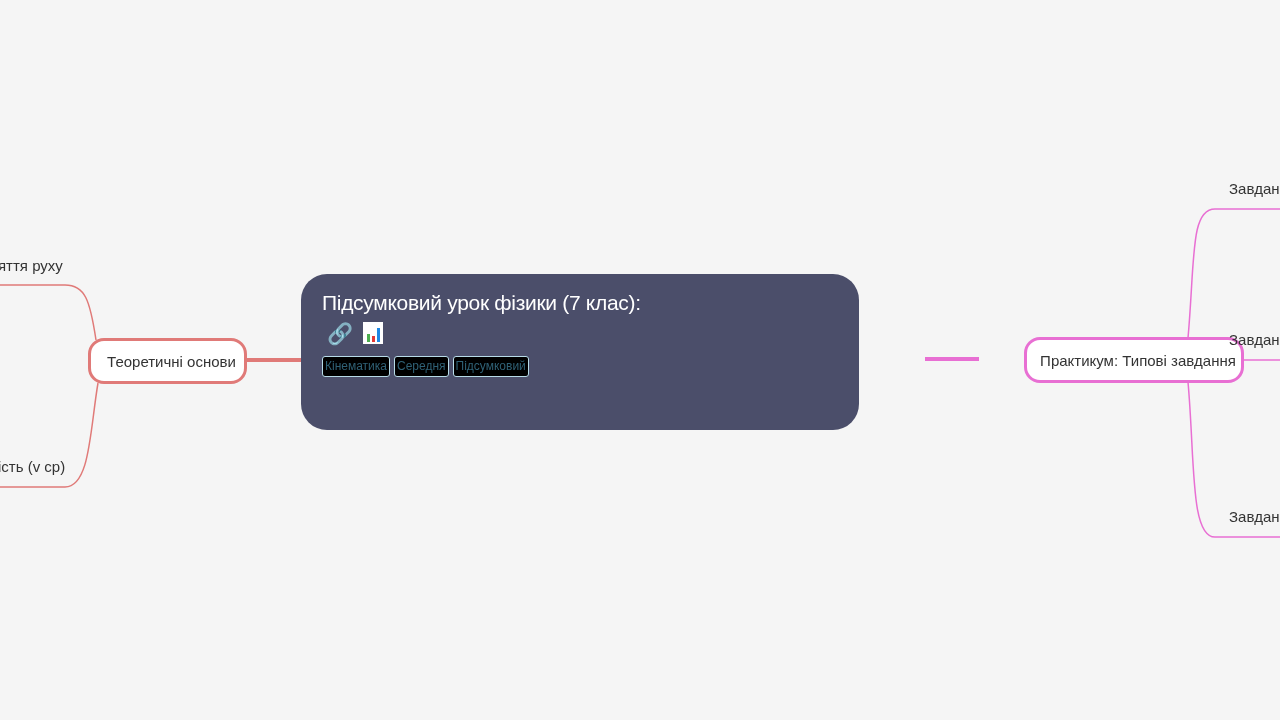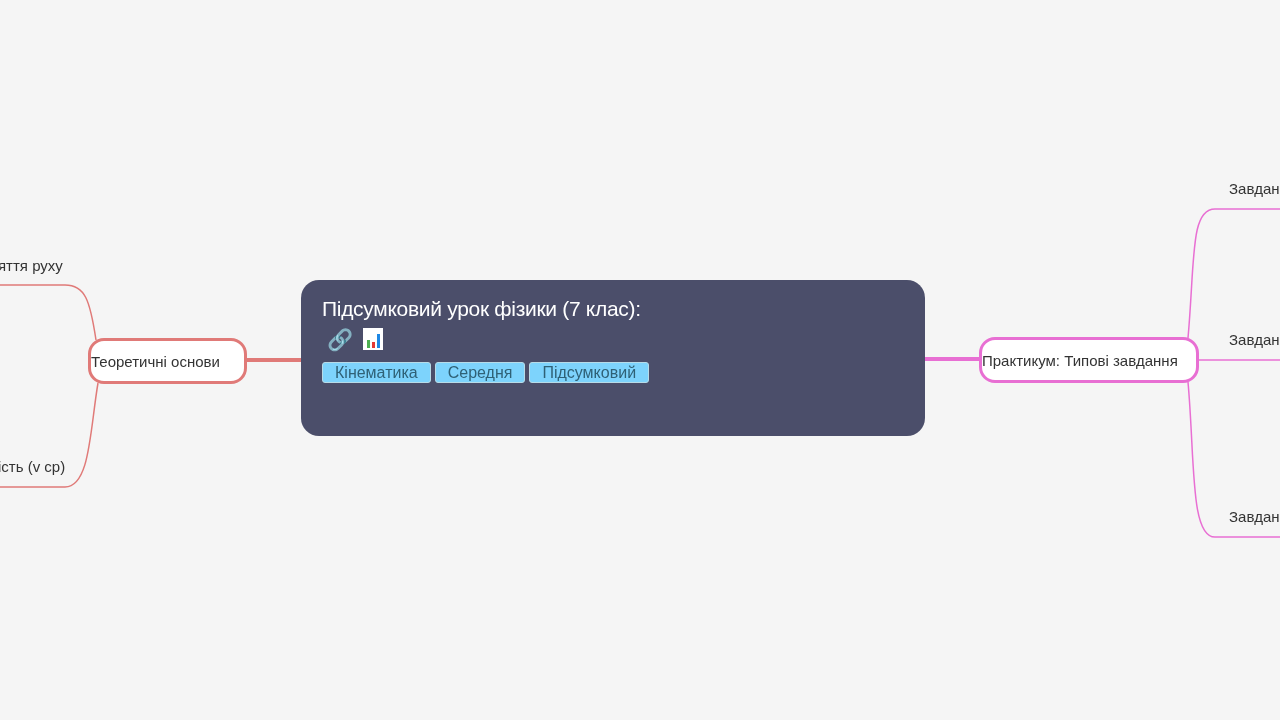--- a/index.html
+++ b/index.html
@@ -4,44 +4,44 @@
   <style>
     html, body { margin: 0; padding: 0; }
     body {
       width: 1280px; height: 720px; overflow: hidden;
       background: #f5f5f5;
       font-family: "Liberation Sans", "DejaVu Sans", sans-serif;
       position: relative;
     }
     svg.links { position: absolute; left: 0; top: 0; }
     .central {
-      position: absolute; left: 301px; top: 280px;
-      width: 624px; height: 156px;
-      background: #4b4e6a; border-radius: 18px;
+      position: absolute; left: 301px; top: 274px;
+      width: 558px; height: 156px;
+      background: #4b4e6a; border-radius: 26px;
       box-sizing: border-box; padding: 14px 21px;
       color: #ffffff;
     }
     .central .line { font-size: 21px; line-height: 30px; letter-spacing: -0.3px; }
     .central .icons { font-size: 21px; line-height: 32px; margin-left: 5px; }
     .icon-link { color: #8fb6d9; display: inline-block; }
     .icon-chart { display: inline-block; width: 20px; height: 22px; background: #fff; position: relative; vertical-align: -3px; margin-left: 4px; }
     .icon-chart i { position: absolute; bottom: 2px; width: 3px; display: block; }
     .tags { margin-top: 6px; display: flex; gap: 4px; }
     .tag {
-      background: #7dd3fc; color: #2f6176; font-size: 16px;
-      border-radius: 3px; padding: 2px 12px; line-height: 15px;
+      background: #000000; color: #2f6176; font-size: 12px;
+      border-radius: 3px; padding: 2px 2px; line-height: 15px;
       border: 1px solid #b7dbe8;
     }
     .topic {
       position: absolute; background: #fff; box-sizing: border-box;
       border-radius: 16px; font-size: 15px; color: #333;
-      display: flex; align-items: center; justify-content: flex-start;
+      display: flex; align-items: center; justify-content: center; padding-left: 8px;
     }
     .topic.left { left: 88px; top: 338px; width: 159px; height: 46px; border: 3px solid #e07a78; }
-    .topic.right { left: 979px; top: 337px; width: 220px; height: 46px; border: 3px solid #e86fd3; }
+    .topic.right { left: 1024px; top: 337px; width: 220px; height: 46px; border: 3px solid #e86fd3; }
     .sub { position: absolute; font-size: 15px; color: #333; white-space: nowrap; }
   </style>
 </head>
 <body>
 
 <svg class="links" width="1280" height="720">
 
   <path d="M247 360 L301 360" stroke="#e07a78" stroke-width="4" fill="none"></path>
 
   <path d="M96 340 C 90 300, 85 285, 65 285 L 0 285" stroke="#e07a78" stroke-width="1.5" fill="none"></path>

